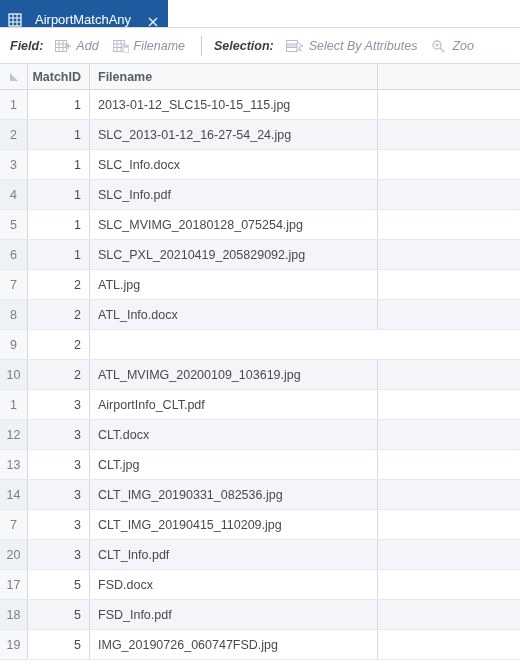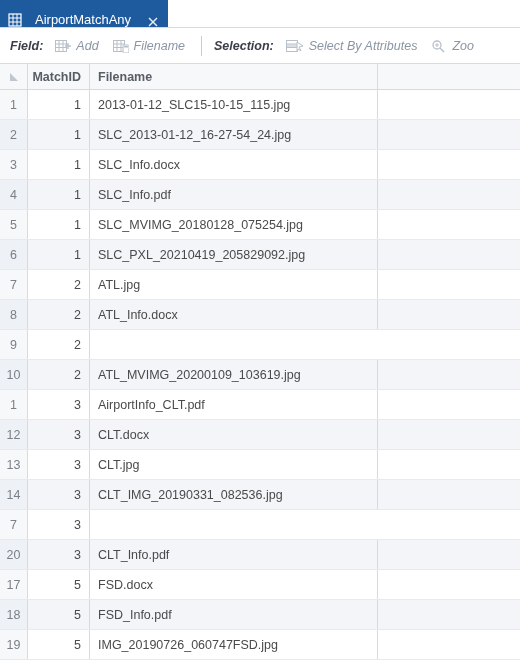--- a/index.html
+++ b/index.html
@@ -243,20 +243,21 @@
         <div class="cell col-file">CLT.jpg</div>
       </div>
       <div class="row">
         <div class="cell col-rownum">14</div>
         <div class="cell col-match">3</div>
         <div class="cell col-file">CLT_IMG_20190331_082536.jpg</div>
       </div>
       <div class="row">
         <div class="cell col-rownum">7</div>
         <div class="cell col-match">3</div>
+        <div class="cell col-file">CLT_IMG_20190415_110209.jpg</div>
       </div>
       <div class="row">
         <div class="cell col-rownum">20</div>
         <div class="cell col-match">3</div>
         <div class="cell col-file">CLT_Info.pdf</div>
       </div>
       <div class="row">
         <div class="cell col-rownum">17</div>
         <div class="cell col-match">5</div>
         <div class="cell col-file">FSD.docx</div>

